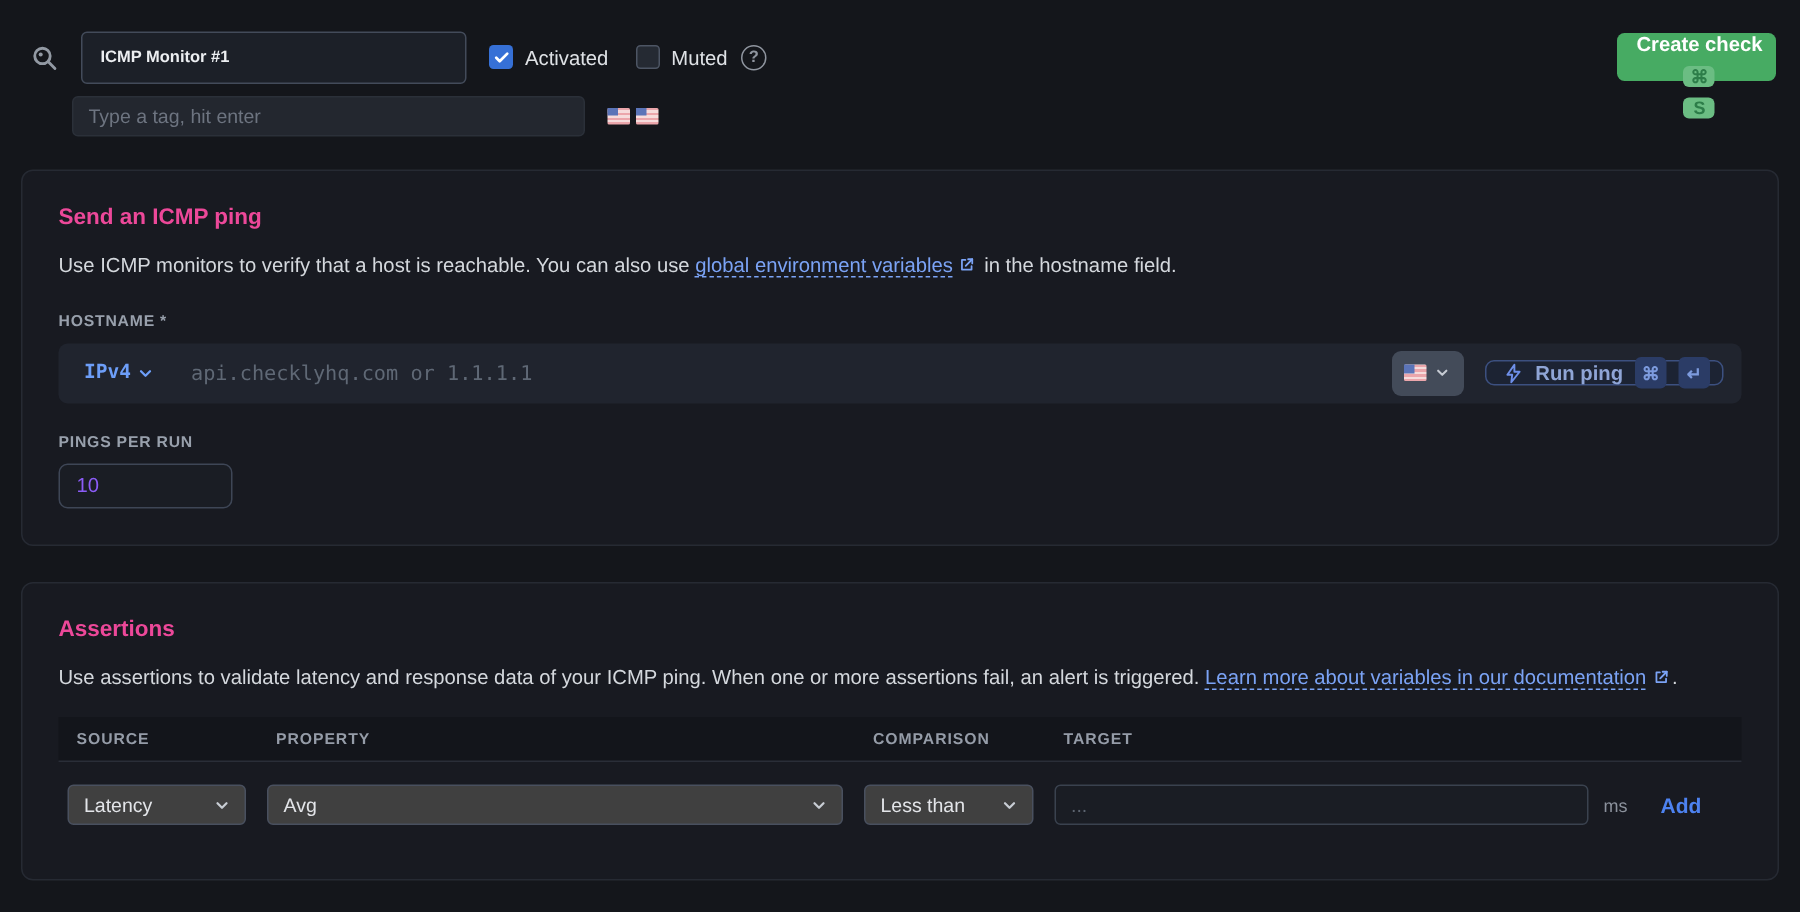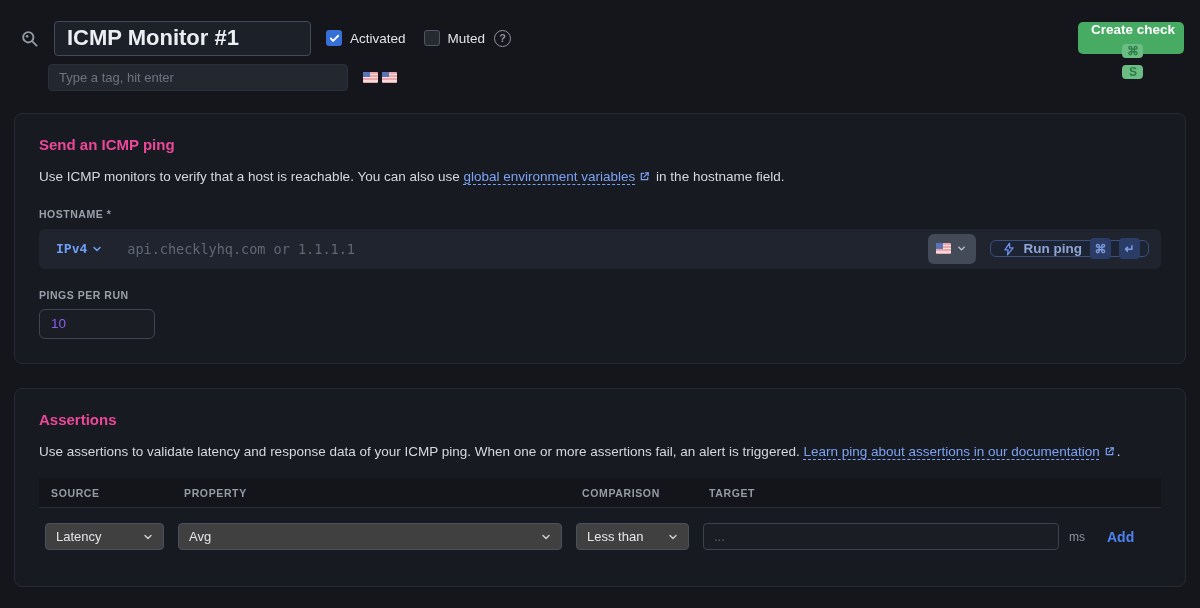--- a/index.html
+++ b/index.html
@@ -10,21 +10,21 @@
     color: #d7dade;
   }
   
   .topbar { padding: 20px 16px 0; }
   .row1 { display: flex; align-items: center; height: 36px; }
   .magnifier { color: #9299a3; margin: 0 15px 0 4px; display: flex; }
   .name-input {
     width: 257px; height: 35px;
     background: #1c2028; border: 1px solid #434b5a; border-radius: 4px;
     color: #eceef1; font-family: "Liberation Sans", sans-serif;
-    font-size: 22px; font-weight: 700; padding: 0 12px; outline: none;
+    font-size: 11px; font-weight: 700; padding: 0 12px; outline: none;
   }
   .chk-group { display: flex; align-items: center; margin-left: 15px; gap: 8px; cursor: pointer; }
   .chk-group.muted { margin-left: 18px; }
   .checkbox {
     width: 16px; height: 16px; border-radius: 3px;
     display: flex; align-items: center; justify-content: center;
   }
   .checkbox.checked { background: #3670d6; }
   .checkbox.unchecked { background: #252a33; border: 1px solid #4d5564; }
   .chk-label { font-size: 13.5px; color: #dfe2e6; }
@@ -42,21 +42,21 @@
     cursor: pointer; font-family: "Liberation Sans", sans-serif; flex-direction: column;
   }
   .kbd-green {
     width: 21px; height: 21px; border-radius: 4px;
     background: #6bbd83; color: #2d7d49;
     font-size: 12px; font-weight: 700;
     display: flex; align-items: center; justify-content: center;
   }
   .row2 { display: flex; align-items: center; margin-top: 7px; margin-left: 32px; height: 28px; }
   .tag-input {
-    width: 300px; height: 27px;
+    width: 342px; height: 27px;
     background: #23272f; border: 1px solid #2b3039; border-radius: 4px;
     color: #dfe2e6; font-size: 13px; padding: 0 10px; outline: none;
     font-family: "Liberation Sans", sans-serif;
   }
   .tag-input::placeholder { color: #6d7480; }
   .flags { display: flex; align-items: center; gap: 4px; margin-left: 15px; }
   .flag {
     width: 15px; height: 11px; border-radius: 1px; position: relative;
     background: repeating-linear-gradient(180deg, #eba6ab 0px, #eba6ab 1.6px, #f6dcdc 1.6px, #f6dcdc 3.2px);
   }
@@ -234,21 +234,21 @@
       </button>
     </div>
   </div>
   <label class="field-label">Pings per run</label>
   <input class="pings-input" type="text" value="10" style="">
 </div>
 
 <div class="card assert-card">
   <h2>Assertions</h2>
   <p>
-    <span>Use assertions to validate latency and response data of your ICMP ping. When one or more assertions fail, an alert is triggered. </span><span class="tlink">Learn ping about assertions in our documentation</span><span class="ext-icon"><svg width="11" height="11" viewBox="0 0 24 24" fill="none" stroke="currentColor" stroke-width="2.6" stroke-linecap="round" stroke-linejoin="round">
+    <span>Use assertions to validate latency and response data of your ICMP ping. When one or more assertions fail, an alert is triggered. </span><span class="tlink">Learn more about variables in our documentation</span><span class="ext-icon"><svg width="11" height="11" viewBox="0 0 24 24" fill="none" stroke="currentColor" stroke-width="2.6" stroke-linecap="round" stroke-linejoin="round">
           <path d="M14 4h6v6"></path>
           <path d="M20 4l-9.5 9.5"></path>
           <path d="M10 5H5v14h14v-5"></path>
         </svg></span><span>.</span>
   </p>
   <div class="a-head">
     <span>Source</span>
     <span>Property</span>
     <span>Comparison</span>
     <span>Target</span>

